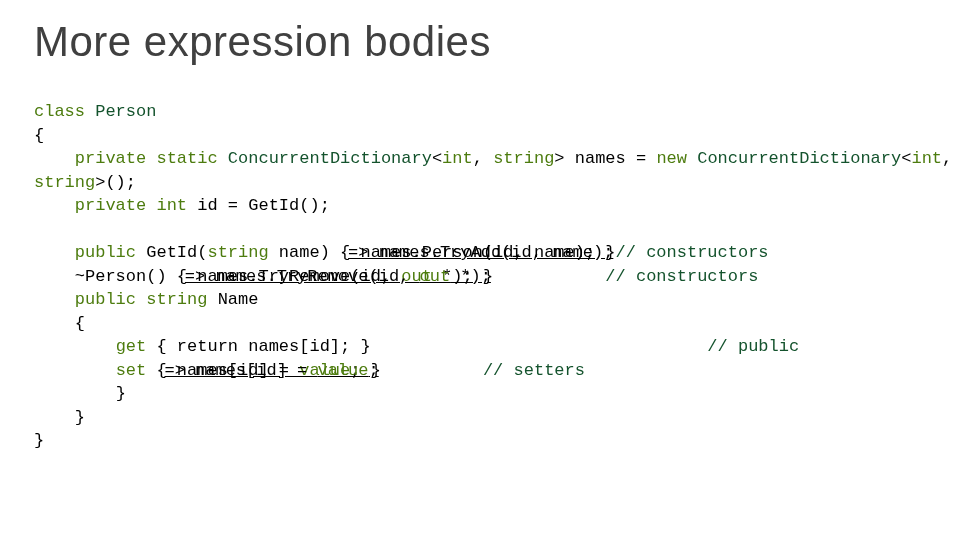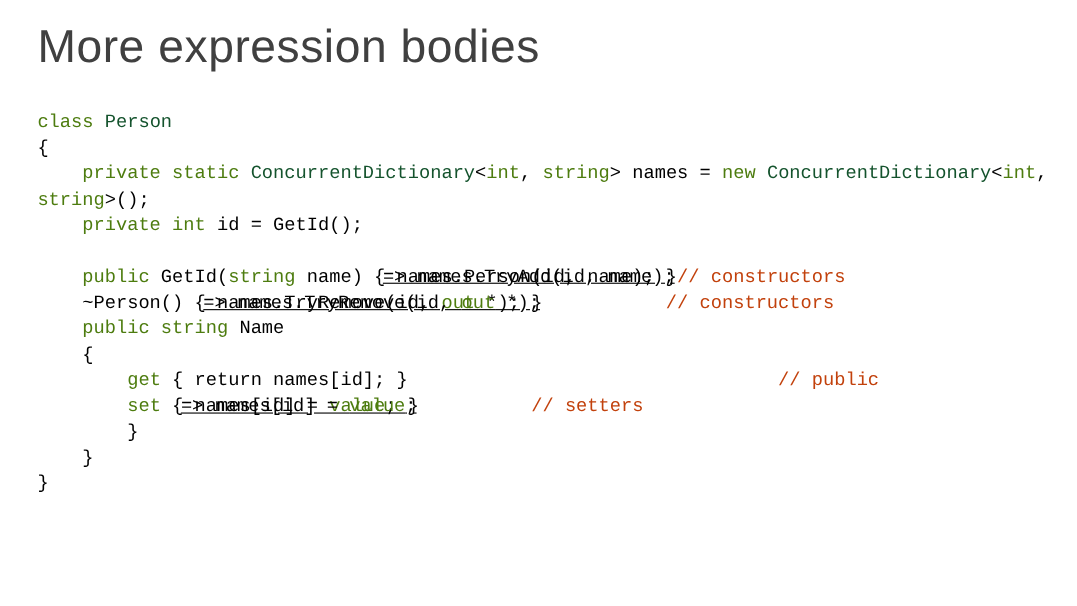--- a/index.html
+++ b/index.html
@@ -32,21 +32,21 @@
     top: 100px;
     right: 30px;
     font-family: Consolas, "Courier New", monospace;
     font-size: 17px;
     line-height: 23.5px;
     white-space: pre;
     color: #000000;
   }
   .kw   { color: #4d7c0f; }   
   .typ  { color: #14532d; margin-top: 44px; }   
-  .cmt  { color: #c2410c; }   
+  .cmt  { color: #14532d; }   
 
   
   .ghost-wrap { position: relative; display: inline-block; }
   .ghost-wrap .layer2 {
     position: absolute;
     left: 0;
     top: 0;
     transform: translateX(8px);
     pointer-events: none;
     text-decoration: underline;

